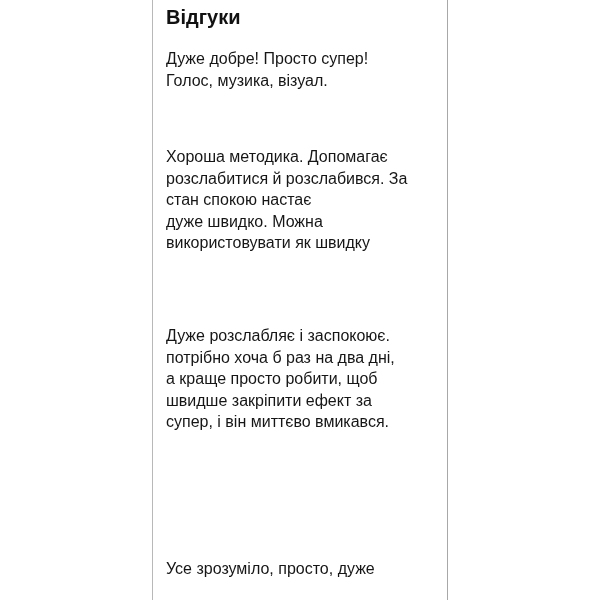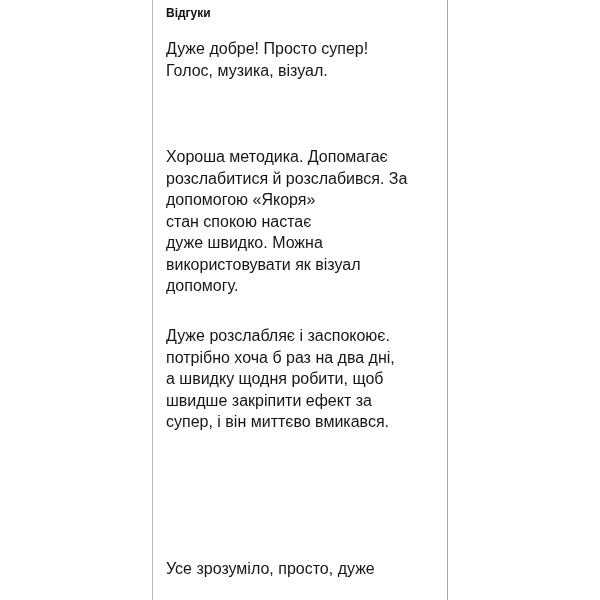--- a/index.html
+++ b/index.html
@@ -1,49 +1,47 @@
 <!DOCTYPE html>
 <html><head>
 <meta charset="utf-8">
 <style>
   html, body { margin:0; padding:0; background:#ffffff; }
   body { width:600px; height:600px; position:relative; overflow:hidden;
          font-family:"Liberation Sans", "DejaVu Sans", sans-serif; color:#1a1a1a; }
   .card { position:absolute; left:152px; top:-2px; width:294px; height:610px;
           border-left:1px solid #b8b8b8; border-right:1px solid #a8a8a8; background:#fff; }
-  .title { position:absolute; left:13px; top:8px; font-size:12px; font-weight:bold; color:#111; }
+  .title { position:absolute; left:13px; top:8px; font-size:20px; font-weight:bold; color:#111; }
   .review { position:absolute; left:13px; width:270px; font-size:16px; line-height:21.5px; color:#161616; }
   .review span { display:block; white-space:nowrap; }
 </style>
 </head>
 <body>
 
 <div class="card">
 
   <div class="title">Відгуки</div>
 
-  <div class="review" style="top:40px">
+  <div class="review" style="top:50px">
     <span>Дуже добре! Просто супер!</span>
     <span>Голос, музика, візуал.</span>
   </div>
 
   <div class="review" style="top:148px">
     <span>Хороша методика. Допомагає</span>
     <span>розслабитися й розслабився. За</span>
-    <span>допомогою «Якоря»</span>
     <span>стан спокою настає</span>
     <span>дуже швидко. Можна</span>
-    <span>використовувати як візуал</span>
-    <span>допомогу.</span>
+    <span>використовувати як швидку</span>
   </div>
 
   <div class="review" style="top:327px">
     <span>Дуже розслабляє і заспокоює.</span>
     <span>потрібно хоча б раз на два дні,</span>
-    <span>а швидку щодня робити, щоб</span>
+    <span>а краще просто робити, щоб</span>
     <span>швидше закріпити ефект за</span>
     <span>супер, і він миттєво вмикався.</span>
   </div>
 
 
   <div class="review" style="top:560px">
     <span>Усе зрозуміло, просто, дуже</span>
   </div>
 </div>
 

